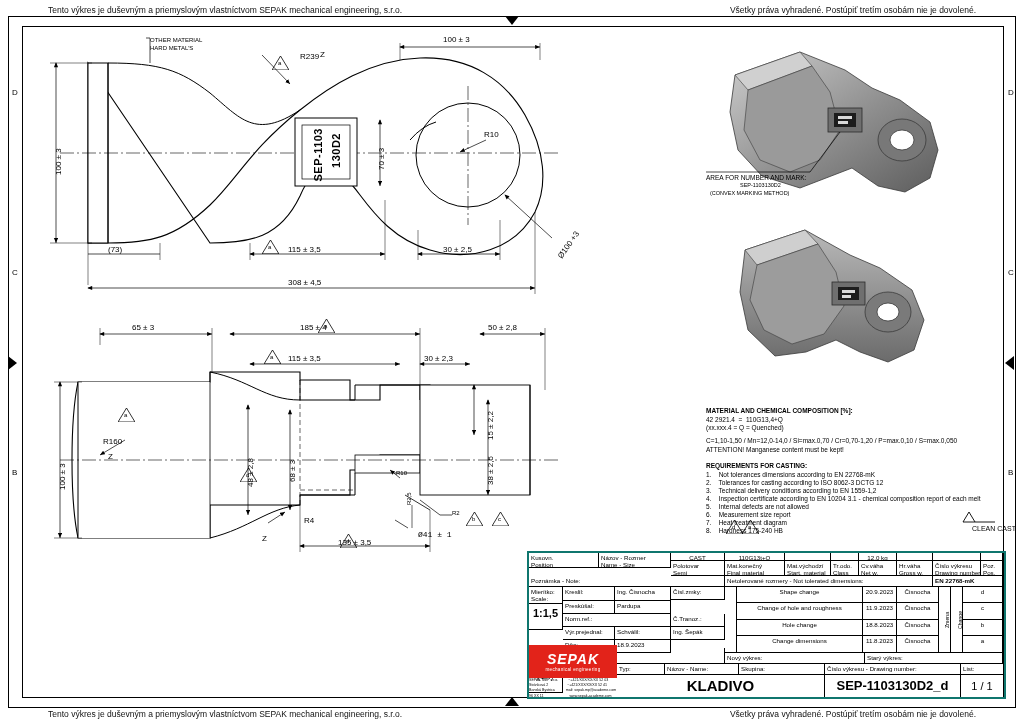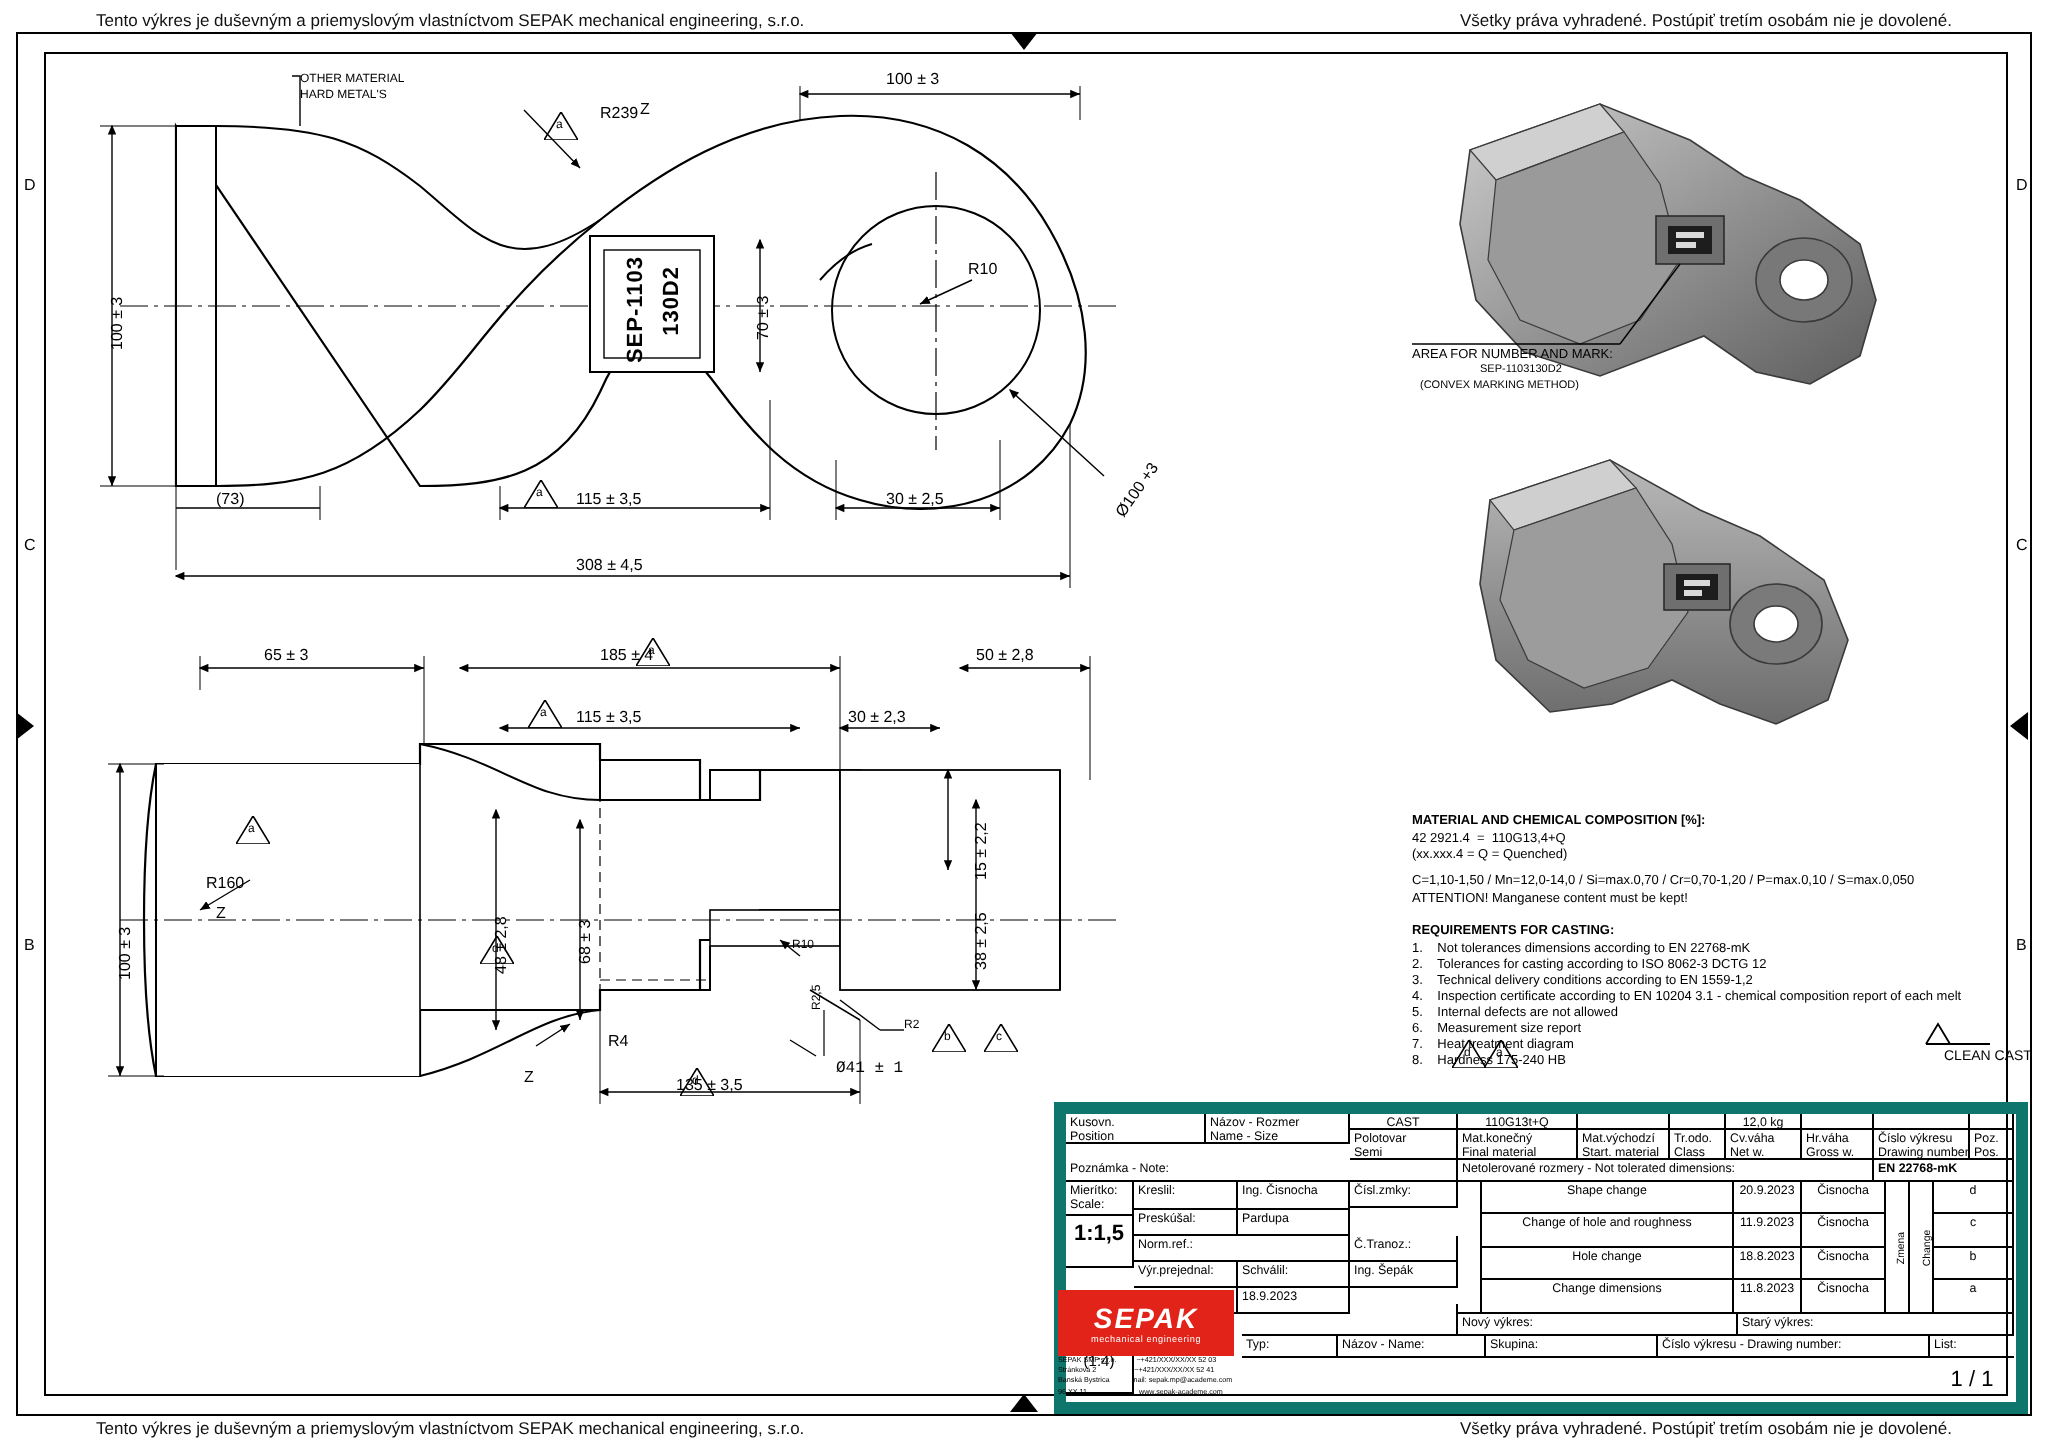--- a/index.html
+++ b/index.html
@@ -16,21 +16,21 @@
   .tri{position:absolute;width:0;height:0;}
   .tri-dn{border-left:7px solid transparent;border-right:7px solid transparent;border-top:9px solid #000;}
   .tri-up{border-left:7px solid transparent;border-right:7px solid transparent;border-bottom:9px solid #000;}
   .tri-rt{border-top:7px solid transparent;border-bottom:7px solid transparent;border-left:9px solid #000;}
   .tri-lf{border-top:7px solid transparent;border-bottom:7px solid transparent;border-right:9px solid #000;}
   svg{position:absolute;left:0;top:0;}
   .dimtxt{position:absolute;font-size:8px;color:#000;white-space:nowrap;}
   .dimtxt.rot{transform-origin:0 0;}
   .note{position:absolute;font-size:6.5px;color:#000;white-space:pre;line-height:1.35;}
   
-  .tb{position:absolute;left:527px;top:551px;width:475px;height:144px;border:6px solid #0f766e;font-size:6.2px;}
+  .tb{position:absolute;left:527px;top:551px;width:475px;height:144px;border:2px solid #0f766e;font-size:6.2px;}
   .tb div{position:absolute;box-sizing:border-box;}
   .tb .c{border-right:1px solid #000;border-bottom:1px solid #000;padding:1px 2px;overflow:hidden;white-space:nowrap;}
   .tb .nr{border-right:none;}
   .sepak-logo{position:absolute;left:529px;top:645px;width:88px;height:33px;background:#e2231a;color:#fff;display:flex;flex-direction:column;align-items:center;justify-content:center;text-align:center;}
   .sepak-logo .s1{font-size:14px;font-weight:bold;font-style:italic;letter-spacing:1px;line-height:1;}
   .sepak-logo .s2{font-size:4.6px;letter-spacing:.3px;margin-top:1px;}
   .addr{position:absolute;left:529px;top:678px;width:88px;font-size:3.6px;line-height:1.45;color:#000;}
   .marktxt{position:absolute;font-size:11px;font-weight:bold;letter-spacing:.5px;}
   .vtxt{writing-mode:vertical-rl;transform:rotate(180deg);}
   .abadge{position:absolute;width:17px;height:14px;font-size:7px;display:flex;align-items:flex-end;justify-content:center;}
@@ -445,20 +445,26 @@
     <div class="c" style="left:336px;top:99.5px;width:138px;height:11px;"><span>Starý výkres:</span></div>
 
     <div class="c" style="left:88px;top:94.5px;width:108px;height:16px;"></div>
 
     <div class="c" style="left:88px;top:110.5px;width:48px;height:11px;"><span>Typ:</span></div>
     <div class="c" style="left:136px;top:110.5px;width:74px;height:11px;"><span>Názov - Name:</span></div>
     <div class="c" style="left:210px;top:110.5px;width:86px;height:11px;"><span>Skupina:</span></div>
     <div class="c" style="left:296px;top:110.5px;width:136px;height:11px;"><span>Číslo výkresu - Drawing number:</span></div>
     <div class="c nr" style="left:432px;top:110.5px;width:42px;height:11px;"><span>List:</span></div>
 
+    <div class="c" style="left:88px;top:121.5px;width:208px;height:22px;display:flex;align-items:center;justify-content:center;font-size:15px;font-weight:bold;border-bottom:none;">
+      <span>KLADIVO</span>
+    </div>
+    <div class="c" style="left:296px;top:121.5px;width:136px;height:22px;display:flex;align-items:center;justify-content:center;font-size:13px;font-weight:bold;border-bottom:none;">
+      <span>SEP-1103130D2_d</span>
+    </div>
     <div class="c nr" style="left:432px;top:121.5px;width:42px;height:22px;display:flex;align-items:center;justify-content:center;font-size:11px;border-bottom:none;">
       <span>1 / 1</span>
     </div>
   </div>
 
   <div class="sepak-logo">
     <div class="s1">SEPAK</div>
     <div class="s2">mechanical engineering</div>
   </div>
   <div class="addr" style="white-space:pre;">SEPAK SMP s.r.o.          ~+421/XXX/XX/XX 52 03

